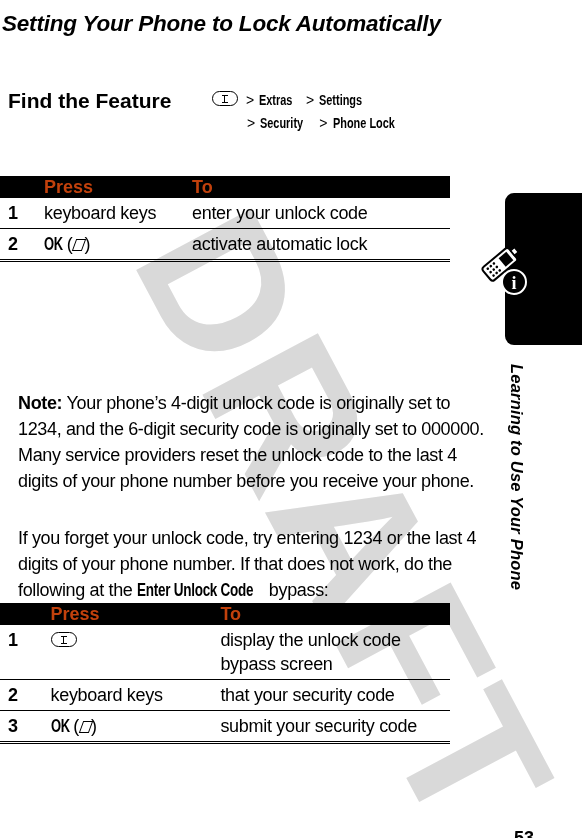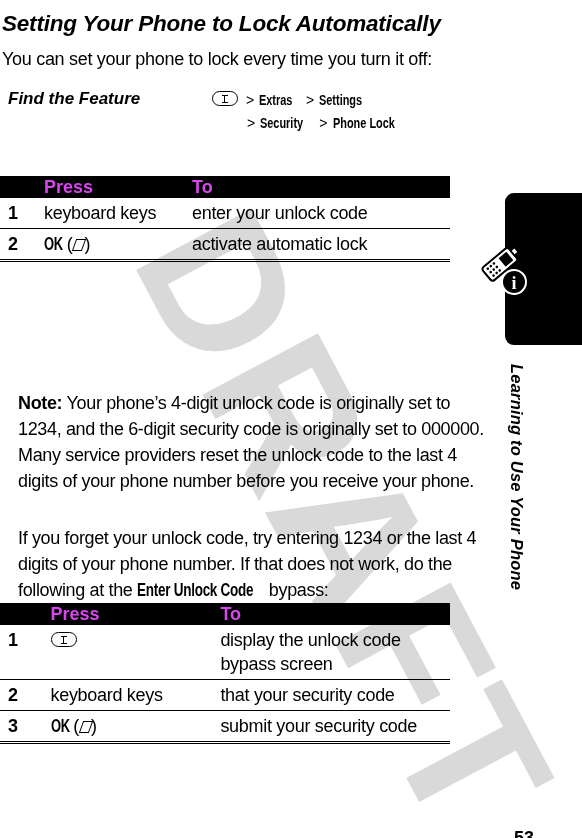--- a/index.html
+++ b/index.html
@@ -7,33 +7,33 @@
          font-family: "Liberation Sans", sans-serif; color: #000; }
   .watermark { position: absolute; left: 40px; top: 380px; width: 560px;
                transform: rotate(62deg); transform-origin: center center;
                font-family: "Liberation Sans", sans-serif; font-weight: bold;
                font-size: 190px; color: #d9d9d9; letter-spacing: 4px; z-index: 0;
                white-space: nowrap; text-align: center; line-height: 1; }
   .content { position: absolute; left: 0; top: 12px; width: 582px; height: 838px; z-index: 1; }
   h1.section-title { position: absolute; left: 2px; top: -1px; margin: 0; font-size: 22.5px;
                      font-style: italic; font-weight: bold; letter-spacing: -0.2px; }
   .intro { position: absolute; left: 2px; top: 37px; margin: 0; font-size: 18px; letter-spacing: -0.3px; }
-  .ftf-label { position: absolute; left: 8px; top: 77px; font-size: 17px; font-weight: bold; font-style: italic; }
+  .ftf-label { position: absolute; left: 8px; top: 77px; font-size: 21px; font-weight: bold; }
   .ftf-path { position: absolute; left: 212px; top: 77px; font-size: 14px; line-height: 22.5px; }
   .ftf-path .kw { font-family: "Liberation Sans Narrow", "Liberation Sans", sans-serif; font-weight: bold;
                   transform: scaleX(0.78); display: inline-block; transform-origin: left; }
   .menu-key { display: inline-block; width: 24px; height: 13px; border: 1.5px solid #000;
               border-radius: 8px; vertical-align: -1px; position: relative; margin-right: 8px; }
   .menu-key::after { content: ""; position: absolute; left: 9px; top: 3px; width: 6px; height: 6px;
                      border-top: 1px solid #000; border-bottom: 1px solid #000; }
   .menu-key::before { content: ""; position: absolute; left: 11px; top: 3px; width: 1px; height: 7px; background: #000; }
   .kwline { display: block; white-space: nowrap; }
   .gt { font-weight: normal; margin: 0 5px 0 0; }
   table.steps { position: absolute; left: 0; width: 450px; border-collapse: collapse; font-size: 18px; }
-  table.steps th { background: #000; color: #d946ef; text-align: left; font-weight: bold; font-size: 18px;
+  table.steps th { background: #000; color: #c2410c; text-align: left; font-weight: bold; font-size: 18px;
                    height: 22px; padding: 0; }
   table.steps td { padding: 0; vertical-align: top; line-height: 24px; letter-spacing: -0.3px; }
   table.steps tr.row td { border-bottom: 1px solid #000; padding-top: 3px; padding-bottom: 3px; }
   table.steps tr.row.last td { border-bottom: 3px double #000; }
   .c-num { width: 36px; padding-left: 8px !important; font-weight: bold; }
   .c-press { width: 148px; }
   .ok-label { font-weight: bold; font-family: "Liberation Sans", sans-serif; transform: scaleX(0.72);
               display: inline-block; transform-origin: left; width: 18px; }
   .softkey { display: inline-block; width: 12px; height: 13px; position: relative; vertical-align: -1px; }
   .softkey::before { content: ""; position: absolute; left: 2px; top: 1px; width: 8px; height: 10px;
@@ -53,21 +53,20 @@
   .page-number { position: absolute; left: 514px; top: 816px; font-size: 18px; font-weight: bold; }
 </style>
 </head>
 <body>
 
 <div class="watermark">DRAFT</div>
 
 <div class="content">
 
   <h1 class="section-title">Setting Your Phone to Lock Automatically</h1>
-  <p class="intro">You can set your phone to lock every time you turn it off:</p>
 
   <div class="ftf-label">Find the Feature</div>
   <div class="ftf-path">
     <span class="kwline">
       <span class="menu-key"></span><span class="gt">&gt;</span><span class="kw">Extras</span>
       <span class="gt">&gt;</span><span class="kw">Settings</span>
     </span>
     <span class="kwline" style="padding-left:35px">
       <span class="gt">&gt;</span><span class="kw">Security</span>
       <span class="gt">&gt;</span><span class="kw">Phone Lock</span>

